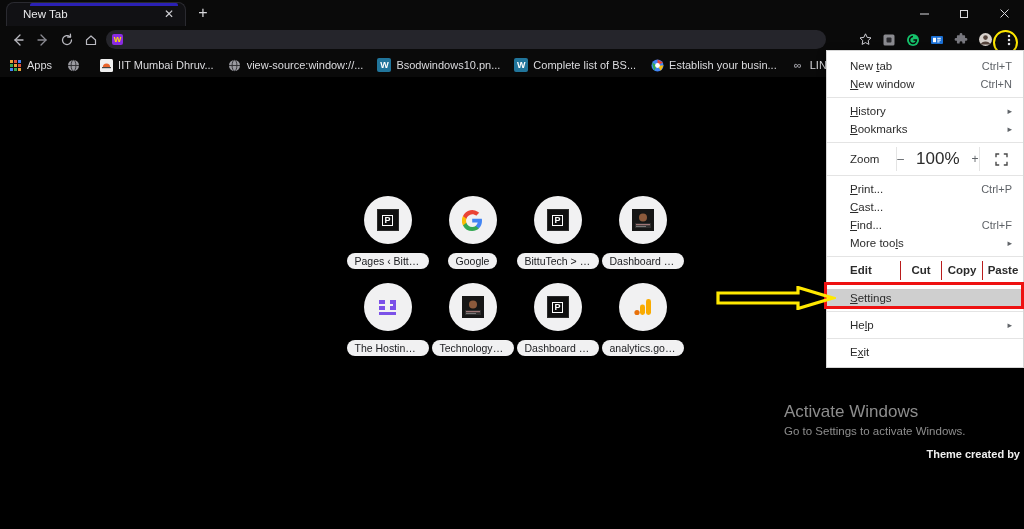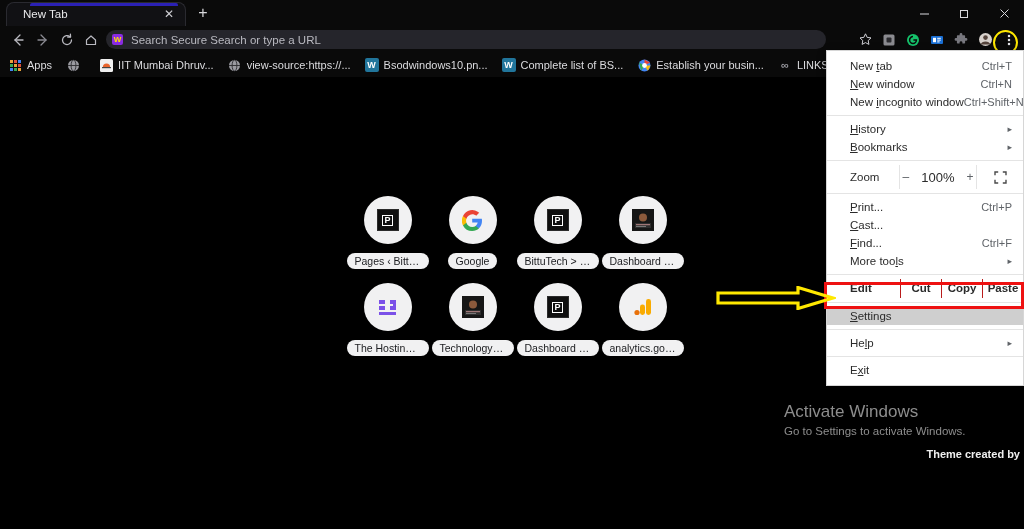--- a/index.html
+++ b/index.html
@@ -207,21 +207,21 @@
     display: flex; align-items: center; height: 24px;
     font-size: 11.5px;
   }
   .zoomrow .zlabel { width: 72px; padding-left: 23px; color: #2b2b2b; }
   .zoom-ctrl {
     flex: 1; display: flex; align-items: center; justify-content: center;
     gap: 12px; border-left: 1px solid #e4e4e4; border-right: 1px solid #e4e4e4;
     height: 24px;
   }
   .zoom-ctrl .zbtn { color: #5f6368; font-size: 12px; }
-  .zoom-ctrl .zval { color: #2b2b2b; font-size: 13px; text-align: right; }
+  .zoom-ctrl .zval { color: #2b2b2b; font-size: 17px; text-align: right; }
   .zoom-full {
     width: 46px; display: flex; align-items: center; justify-content: center;
   }
   .editrow {
     display: flex; align-items: flex-start; height: 19px; font-size: 11.5px; font-weight: bold;
   }
   .editrow .ecell {
     flex: 1; text-align: center; color: #2b2b2b;
     border-left: 1px solid #b91c1c; height: 19px; line-height: 19px;
   }
@@ -308,21 +308,20 @@
         </svg>
     </div>
     <div class="navbtn" style="left:81px;">
       <svg width="14" height="14" viewBox="0 0 14 14">
           <path d="M2.5 7 L7 3 L11.5 7 L11.5 11.5 L2.5 11.5 Z" fill="none" stroke="#b9b9c0" stroke-width="1.2" stroke-linejoin="round"></path>
         </svg>
     </div>
 
     <div class="omnibox">
       <div class="omni-icon">W</div>
-      <div class="omni-text">Search Secure Search or type a URL</div>
     </div>
 
     <div class="tb-icons">
       <div class="tb-ico">
         <svg width="15" height="15" viewBox="0 0 15 15">
             <path d="M7.5 1.8 L9.2 5.4 L13 5.9 L10.2 8.6 L10.9 12.4 L7.5 10.6 L4.1 12.4 L4.8 8.6 L2 5.9 L5.8 5.4 Z" fill="none" stroke="#d0d0d6" stroke-width="1"></path>
           </svg>
       </div>
       <div class="tb-ico">
         <svg width="14" height="14" viewBox="0 0 14 14">
@@ -406,21 +405,21 @@
         <span class="bm-label">IIT Mumbai Dhruv...</span>
       </div>
       <div class="bm">
         <div class="bm-ico">
           <svg width="13" height="13" viewBox="0 0 13 13">
             <circle cx="6.5" cy="6.5" r="5.5" fill="#9a9aa0"></circle>
             <ellipse cx="6.5" cy="6.5" rx="2.4" ry="5.5" fill="none" stroke="#2a2a2e" stroke-width="0.9"></ellipse>
             <line x1="1" y1="6.5" x2="12" y2="6.5" stroke="#2a2a2e" stroke-width="0.9"></line>
           </svg>
         </div>
-        <span class="bm-label">view-source:https://...</span>
+        <span class="bm-label">view-source:window://...</span>
       </div>
       <div class="bm">
         <div class="bm-ico" style="background: rgb(33, 117, 155);">W</div>
         <span class="bm-label">Bsodwindows10.pn...</span>
       </div>
       <div class="bm">
         <div class="bm-ico" style="background: rgb(33, 117, 155);">W</div>
         <span class="bm-label">Complete list of BS...</span>
       </div>
       <div class="bm">
@@ -555,24 +554,20 @@
 
   <div class="chrome-menu" id="menu-root">
       <div class="mi">
         <span class="lbl">New <span class="u">t</span>ab</span>
         <span class="acc">Ctrl+T</span>
       </div>
       <div class="mi">
         <span class="lbl"><span class="u">N</span>ew window</span>
         <span class="acc">Ctrl+N</span>
       </div>
-      <div class="mi">
-        <span class="lbl">New <span class="u">i</span>ncognito window</span>
-        <span class="acc">Ctrl+Shift+N</span>
-      </div>
       <div class="msep"></div>
       <div class="mi">
         <span class="lbl"><span class="u">H</span>istory</span>
         <span class="arrow">▸</span>
       </div>
       <div class="mi">
         <span class="lbl"><span class="u">B</span>ookmarks</span>
         <span class="arrow">▸</span>
       </div>
       <div class="msep"></div>

